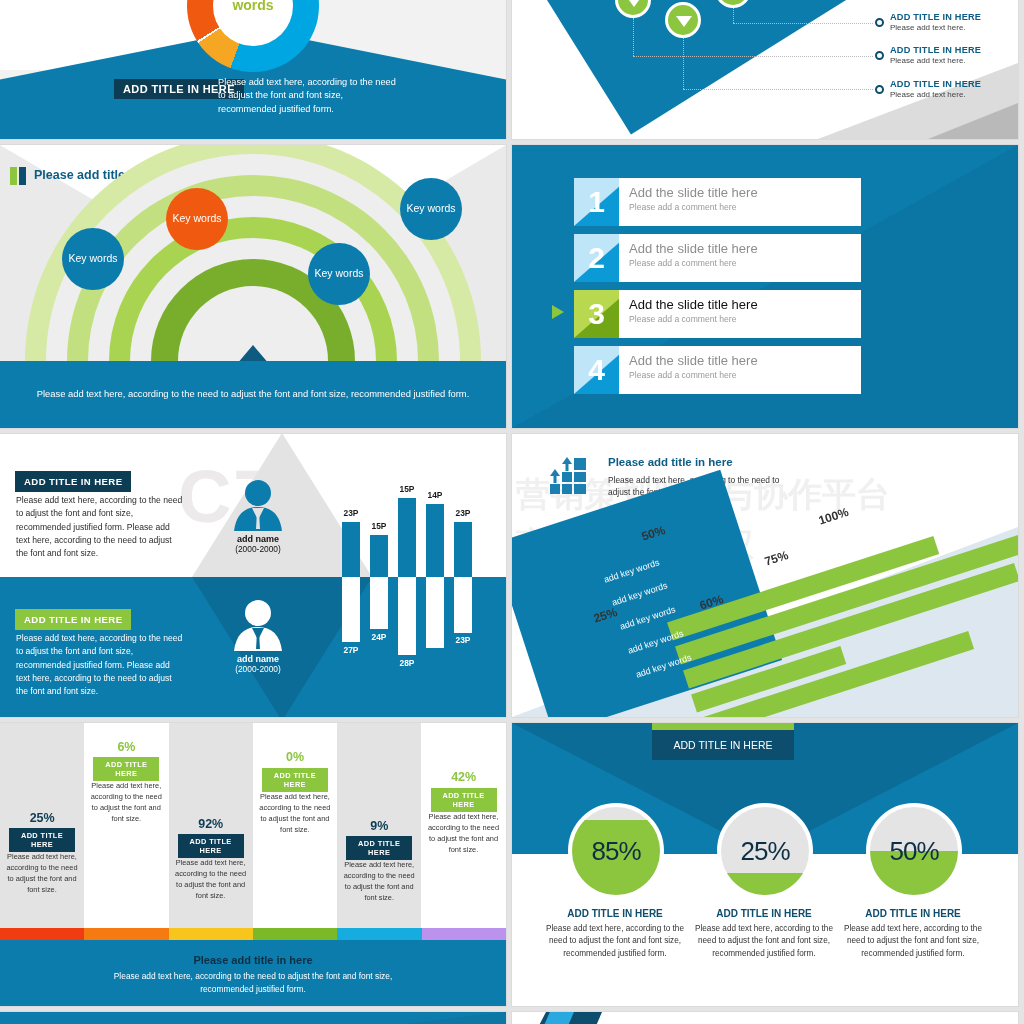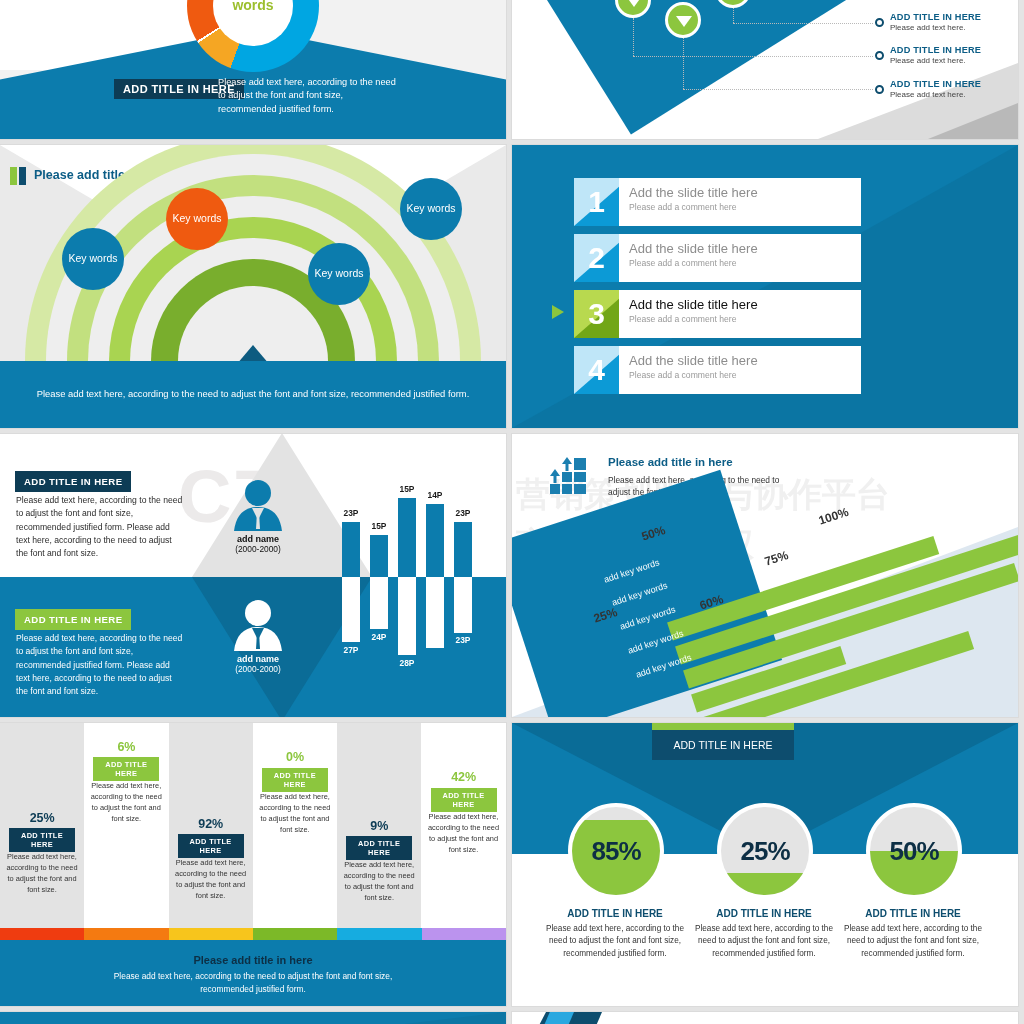--- a/index.html
+++ b/index.html
@@ -133,21 +133,21 @@
   #r4r .bluetop{position:absolute;left:0;top:0;width:506px;height:131px;background:#0c7cad;}
   #r4r .vwedge{position:absolute;left:0;top:0;width:506px;height:131px;background:#0a6c97;
      clip-path:polygon(0 0,50% 100%,100% 0);}
   #r4r .greenbar{position:absolute;left:140px;top:0;width:142px;height:7px;background:#8cc63e;}
   #r4r .hdr{position:absolute;left:140px;top:7px;width:142px;height:30px;background:#0d4d6e;color:#fff;
      display:flex;align-items:center;justify-content:center;font-size:10.5px;}
   #r4r .gauge{position:absolute;width:96px;height:96px;border-radius:50%;background:#e4e4e4;border:4px solid #fff;
      box-sizing:border-box;overflow:hidden;}
   #r4r .gauge .fill{position:absolute;left:0;bottom:0;width:100%;background:#8cc63e;}
   #r4r .gauge .v{position:absolute;inset:0;display:flex;align-items:center;justify-content:center;
-     font-size:26px;font-weight:700;color:#0d2f45;letter-spacing:-1px;}
+     font-size:26px;font-weight:400;color:#0d2f45;letter-spacing:-1px;}
   #r4r .gt{position:absolute;width:160px;text-align:center;font-size:10px;font-weight:700;color:#0d4d6e;}
   #r4r .gp{position:absolute;width:152px;text-align:center;font-size:8.2px;color:#333;line-height:1.5;}
 
   
   #r5l{left:0;top:1012px;width:506px;height:60px;background:#0c7cad;}
   #r5l .sh{position:absolute;right:0;top:0;width:506px;height:60px;background:#0b6f9b;clip-path:polygon(100% 0,100% 100%,0 100%);opacity:.5;}
   #r5r{left:512px;top:1012px;width:506px;height:60px;background:#fff;}
   #r5r .k1{position:absolute;left:10px;top:0;width:60px;height:46px;background:#0d4d6e;clip-path:polygon(40% 0,100% 0,60% 100%,0 100%);}
   #r5r .k2{position:absolute;left:18px;top:0;width:44px;height:46px;background:#2aa8e0;clip-path:polygon(45% 0,100% 0,55% 100%,0 100%);}
   #r5r .k3{position:absolute;left:46px;top:0;width:44px;height:46px;background:#0d4d6e;clip-path:polygon(45% 0,100% 0,55% 100%,0 100%);}

